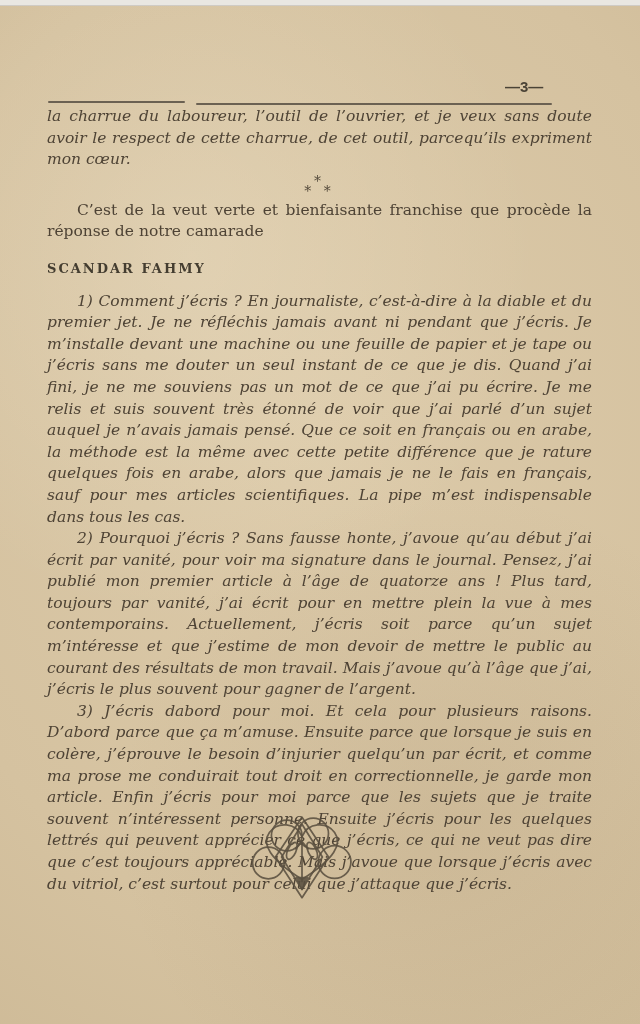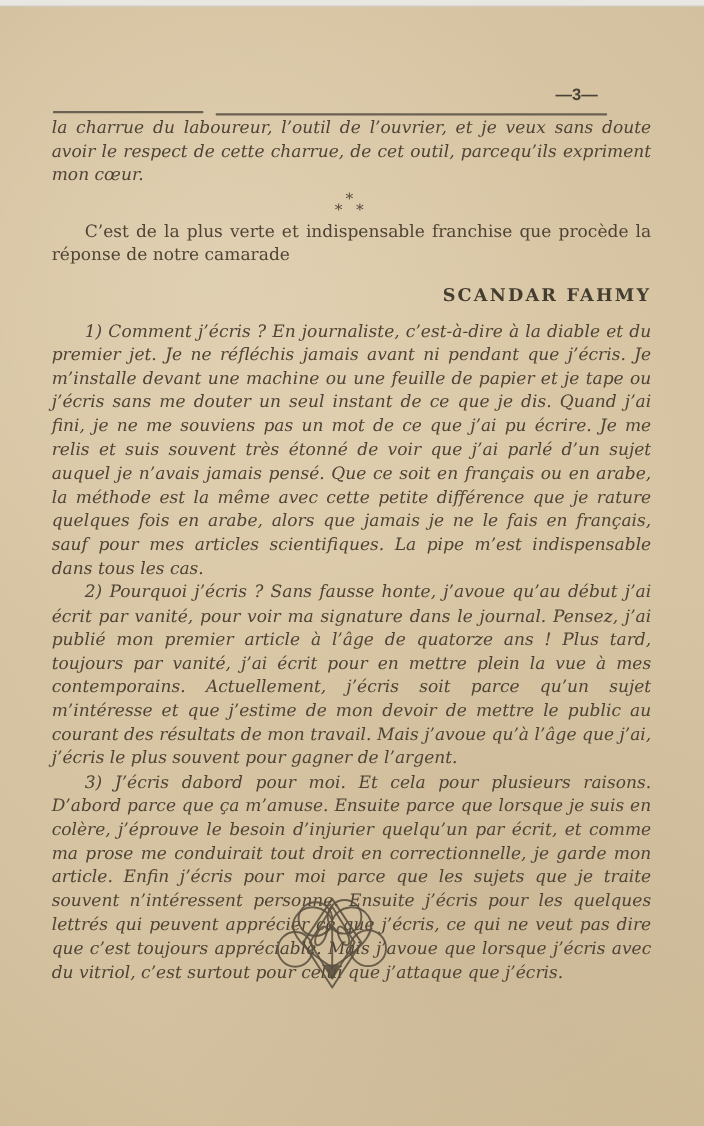--- a/index.html
+++ b/index.html
@@ -65,24 +65,24 @@
     font-size: 14px;
     line-height: 10px;
     color: #564c3d;
   }
   .asterism .row { display: block; letter-spacing: 4px; }
 
   .lead { margin-top: 1px; }
 
   .section-heading {
     margin: 15px 0 11px 0;
-    text-align: right;
+    text-align: left;
     font-style: normal;
     font-weight: 600;
-    font-size: 16px;
+    font-size: 13px;
     letter-spacing: 2px;
     color: #443d30;
     text-indent: 0;
   }
 
   .ornament {
     position: absolute;
     top: 814px; left: 249px;
     width: 106px; height: 94px;
   }
@@ -112,21 +112,21 @@
 
   <div class="body-text">
 
     <p class="italic">la charrue du laboureur, l’outil de l’ouvrier, et je veux sans doute avoir le respect de cette charrue, de cet outil, parcequ’ils expriment mon cœur.</p>
 
     <div class="asterism">
       <span class="row">*</span>
       <span class="row">* *</span>
     </div>
 
-    <p class="roman indent lead">C’est de la plus verte et indispensable franchise que procède la réponse de notre camarade</p>
+    <p class="roman indent lead">C’est de la veut verte et bienfaisante franchise que procède la réponse de notre camarade</p>
 
     <h2 class="section-heading">SCANDAR FAHMY</h2>
 
     <p class="italic indent">1) Comment j’écris ? En journaliste, c’est-à-dire à la diable et du premier jet. Je ne réfléchis jamais avant ni pendant que j’écris. Je m’installe devant une machine ou une feuille de papier et je tape ou j’écris sans me douter un seul instant de ce que je dis. Quand j’ai fini, je ne me souviens pas un mot de ce que j’ai pu écrire. Je me relis et suis souvent très étonné de voir que j’ai parlé d’un sujet auquel je n’avais jamais pensé. Que ce soit en français ou en arabe, la méthode est la même avec cette petite différence que je rature quelques fois en arabe, alors que jamais je ne le fais en français, sauf pour mes articles scientifiques. La pipe m’est indispensable dans tous les cas.</p>
 
     <p class="italic indent">2) Pourquoi j’écris ? Sans fausse honte, j’avoue qu’au début j’ai écrit par vanité, pour voir ma signature dans le journal. Pensez, j’ai publié mon premier article à l’âge de quatorze ans ! Plus tard, toujours par vanité, j’ai écrit pour en mettre plein la vue à mes contemporains. Actuellement, j’écris soit parce qu’un sujet m’intéresse et que j’estime de mon devoir de mettre le public au courant des résultats de mon travail. Mais j’avoue qu’à l’âge que j’ai, j’écris le plus souvent pour gagner de l’argent.</p>
 
     <p class="italic indent">3) J’écris dabord pour moi. Et cela pour plusieurs raisons. D’abord parce que ça m’amuse. Ensuite parce que lorsque je suis en colère, j’éprouve le besoin d’injurier quelqu’un par écrit, et comme ma prose me conduirait tout droit en correctionnelle, je garde mon article. Enfin j’écris pour moi parce que les sujets que je traite souvent n’intéressent personne. Ensuite j’écris pour les quelques lettrés qui peuvent apprécier ce que j’écris, ce qui ne veut pas dire que c’est toujours appréciable. Mais j’avoue que lorsque j’écris avec du vitriol, c’est surtout pour celui que j’attaque que j’écris.</p>
 
   </div>

